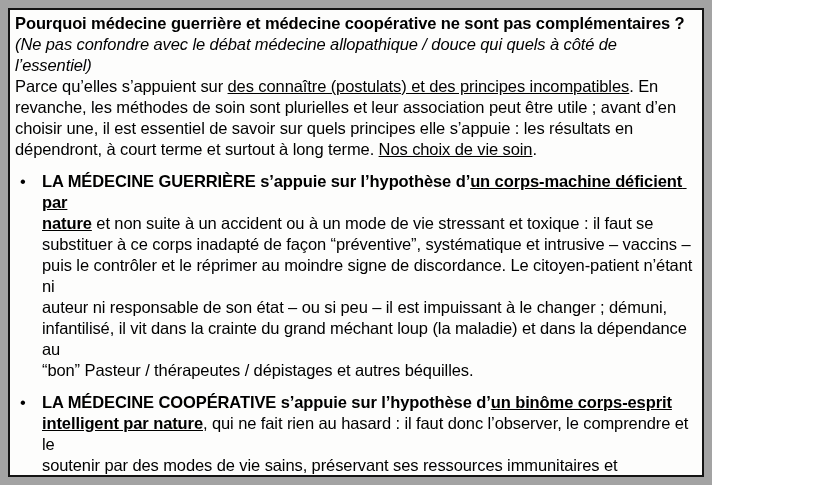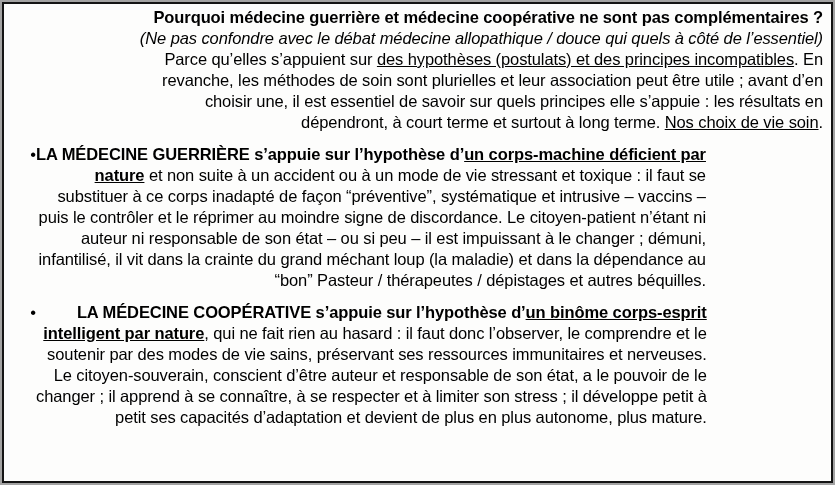--- a/index.html
+++ b/index.html
@@ -1,26 +1,25 @@
 <!DOCTYPE html>
 <html lang="fr"><head>
 <meta charset="utf-8">
 <title>Document</title>
 <style>
   html, body { margin: 0; padding: 0; background: #ffffff; }
   .sheet {
-    width: 835px;
+    width: 712px;
     height: 485px;
     box-sizing: border-box;
-    border: 2px solid #a3a3a3;
+    border: 8px solid #a3a3a3;
     background: #fdfdfc;
     overflow: hidden;
     font-family: "Liberation Sans", "DejaVu Sans", sans-serif;
     color: #000;
-    text-align: right;
   }
   .inner {
     width: 100%;
     height: 100%;
     box-sizing: border-box;
     border: 2px solid #141414;
     padding: 3px 8px 2px 5px;
     overflow: hidden;
   }
   .para {
@@ -50,21 +49,21 @@
   .para .bu { font-weight: bold; text-decoration: underline; }
 </style>
 </head>
 <body>
 
 <div class="sheet">
   <div class="inner">
 
     <p class="para intro"><span class="b">Pourquoi médecine guerrière et médecine coopérative ne sont pas complémentaires ?
 </span><span class="i">(Ne pas confondre avec le débat médecine allopathique / douce qui quels à côté de l’essentiel)
-</span><span>Parce qu’elles s’appuient sur </span><span class="u">des hypothèses (postulats) et des principes incompatibles</span><span>. En
+</span><span>Parce qu’elles s’appuient sur </span><span class="u">des connaître (postulats) et des principes incompatibles</span><span>. En
 revanche, les méthodes de soin sont plurielles et leur association peut être utile ; avant d’en
 choisir une, il est essentiel de savoir sur quels principes elle s’appuie : les résultats en
 dépendront, à court terme et surtout à long terme. </span><span class="u">Nos choix de vie soin</span><span>.</span></p>
 
     <div class="bullet-item">
       <span class="bullet-glyph">•</span>
       <p class="para"><span class="b">LA MÉDECINE GUERRIÈRE s’appuie sur l’hypothèse d’</span><span class="bu">un corps-machine déficient par
 nature</span><span> et non suite à un accident ou à un mode de vie stressant et toxique : il faut se
 substituer à ce corps inadapté de façon “préventive”, systématique et intrusive – vaccins –
 puis le contrôler et le réprimer au moindre signe de discordance. Le citoyen-patient n’étant ni

